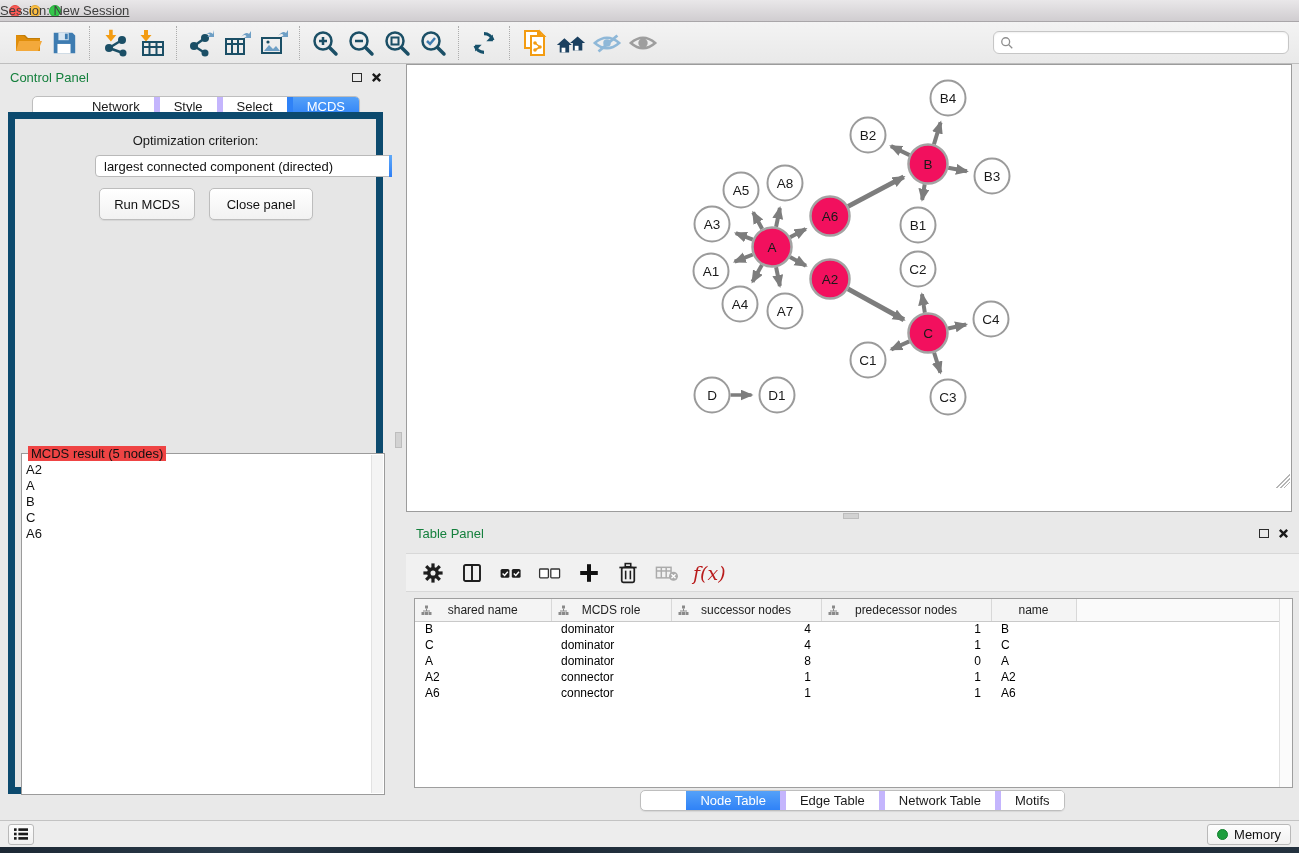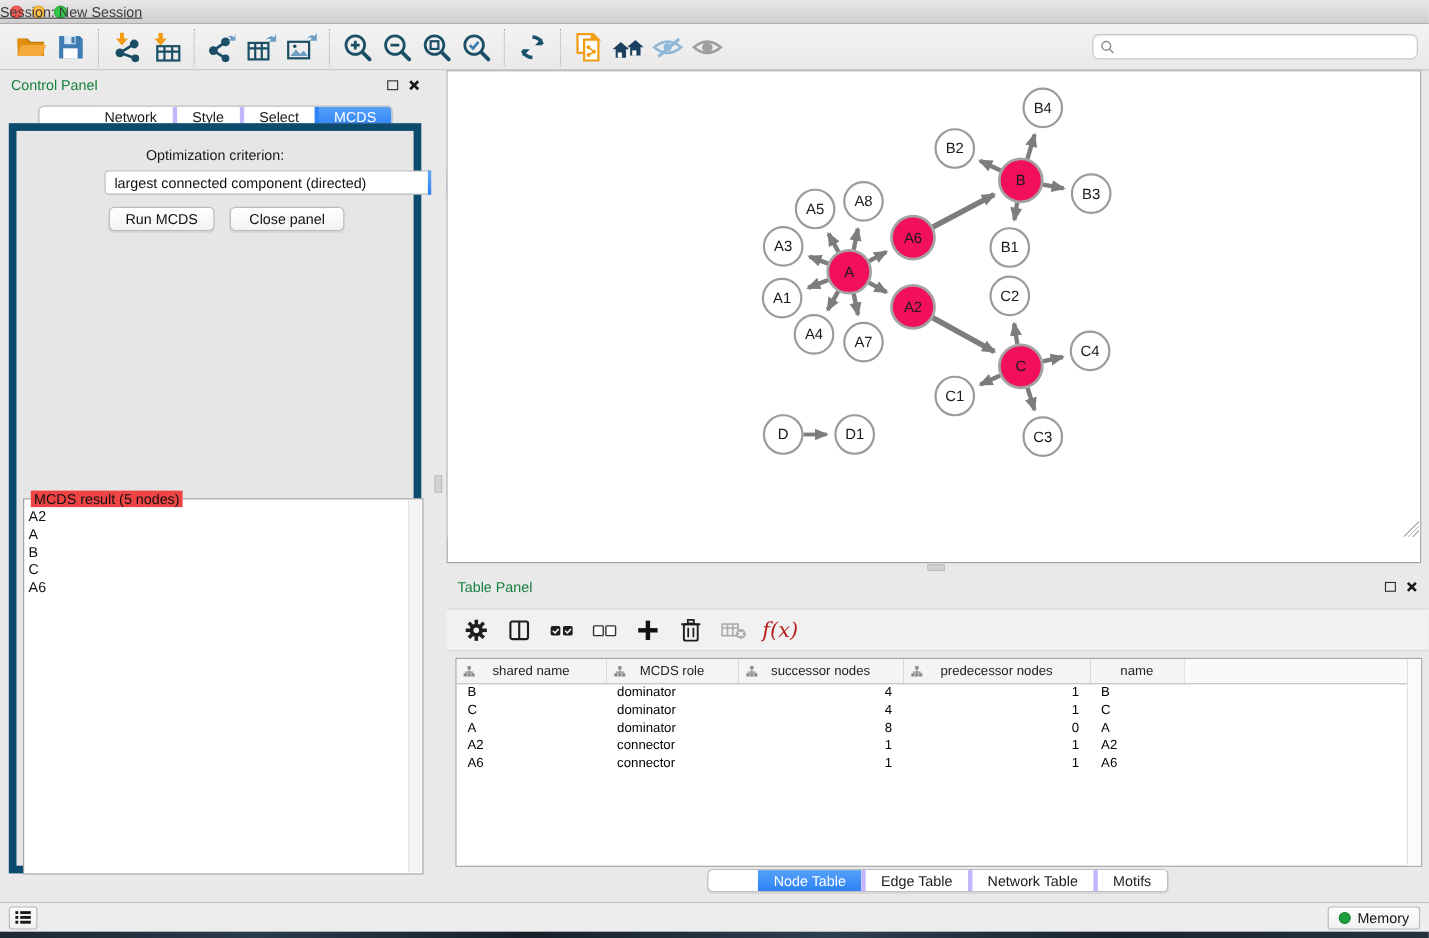--- a/index.html
+++ b/index.html
@@ -36,41 +36,41 @@
   .control-panel { position:absolute; left:0; top:0; width:392px; height:756px; background:#E9E9E9; }
   .panel-header { height:26px; display:flex; align-items:center; padding:0 10px;
     font-size:13px; color:#15803d; }
   .ph-icons { margin-left:auto; display:flex; gap:9px; align-items:center; }
   .float-ic { width:10px; height:9px; border:1.5px solid #2B2B2B; background:transparent; }
 
   .seg-row { position:absolute; left:0; right:0; display:flex; justify-content:center; }
   .segbar { display:flex; border:1px solid #BEBEBE; border-radius:5px; overflow:hidden;
     background:#FFF; height:21px; box-shadow:0 1px 1px rgba(0,0,0,.08); }
   .seg { padding:0 14px; font-size:13px; color:#1A1A1A; display:flex; align-items:center;
-    border-left:4px solid #c4b5fd; background:#FFF; white-space:nowrap; }
+    border-left:6px solid #c4b5fd; background:#FFF; white-space:nowrap; }
   .seg:first-child { border-left:none;margin-left:45px; }
   .seg.sel { background:linear-gradient(#55A1F8,#2F82F7); color:#FFF; border-left-color:#2F82F7; }
 
   .cp-box { position:absolute; left:8px; top:48px; width:375px; height:682px;
     background:#E6E6E6; border:7px solid #0c4a6e; }
   .opt-label { position:absolute; top:14px; left:0; right:0; text-align:center;
     font-size:13px; color:#1A1A1A; }
   .dropdown { position:absolute; left:35px; top:36px; width:313px; height:22px;
     background:#FFF; border:1px solid #B9B9B9; border-radius:4px;
     display:flex; align-items:center;margin-left:45px; }
   .dropdown .dval { flex:1; font-size:13px; color:#111; padding-left:8px; white-space:nowrap; }
   .stepper { width:19px; height:22px; margin:-1px -1px -1px 0;
     background:linear-gradient(#5FA9F8,#2E7FF6); border-radius:0 4px 4px 0;
     display:flex; flex-direction:column; align-items:center; justify-content:center; gap:2px; }
   .tri-up { width:0; height:0; border-left:4px solid transparent; border-right:4px solid transparent;
     border-bottom:4px solid #FFF; }
   .tri-dn { width:0; height:0; border-left:4px solid transparent; border-right:4px solid transparent;
     border-top:4px solid #FFF; }
   .btn-row { position:absolute; top:69px; left:0; right:0; height:22px; }
-  .macbtn { position:absolute; height:22px; background:linear-gradient(#FFFFFF,#F2F2F2);
+  .macbtn { position:absolute; height:32px; background:linear-gradient(#FFFFFF,#F2F2F2);
     border:1px solid #BDBDBD; border-radius:5px; font-size:13px; color:#111;
     display:flex; align-items:center; justify-content:center; box-shadow:0 1px 1px rgba(0,0,0,.07); }
 
   .result-box { position:absolute; left:6px; top:334px; width:364px; height:342px;
     border:1px solid #9B9B9B; background:#FFF; }
   .result-legend { position:absolute; top:-8px; left:6px; background:#ef4444;
     font-size:13px; color:#111; padding:0 3px; }
   .result-list { position:absolute; inset:8px 14px 2px 4px; font-size:13px; color:#111;
     line-height:16px; }
   .result-scroll { position:absolute; top:1px; bottom:1px; right:1px; width:12px;

